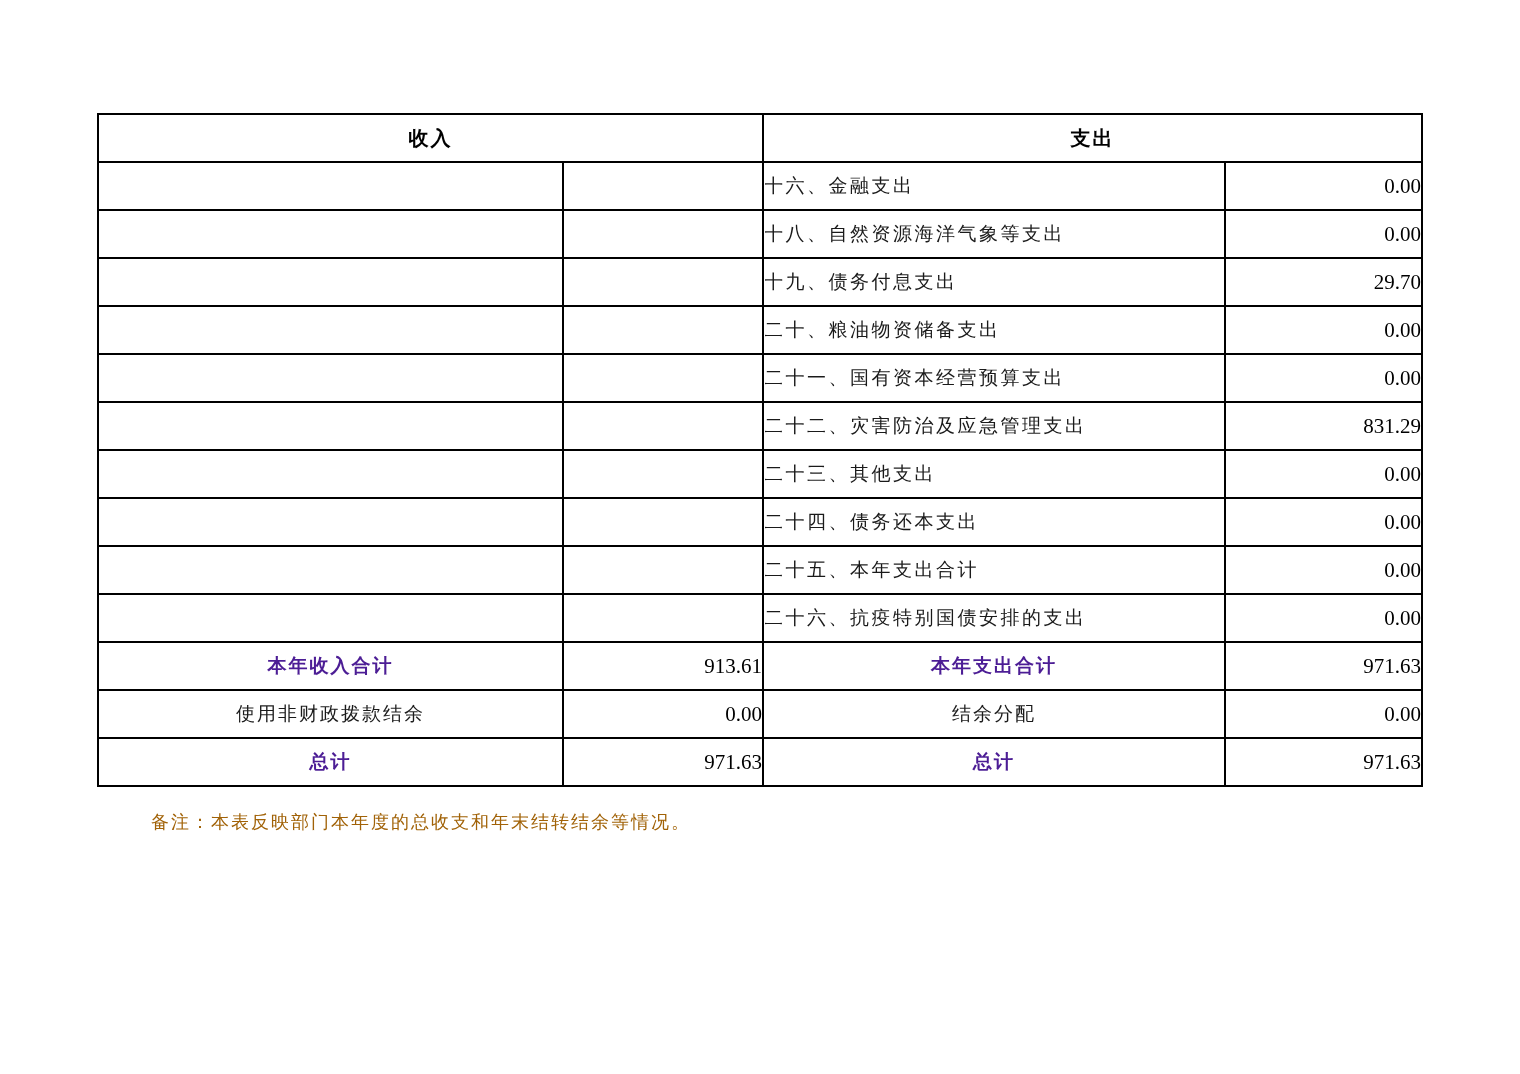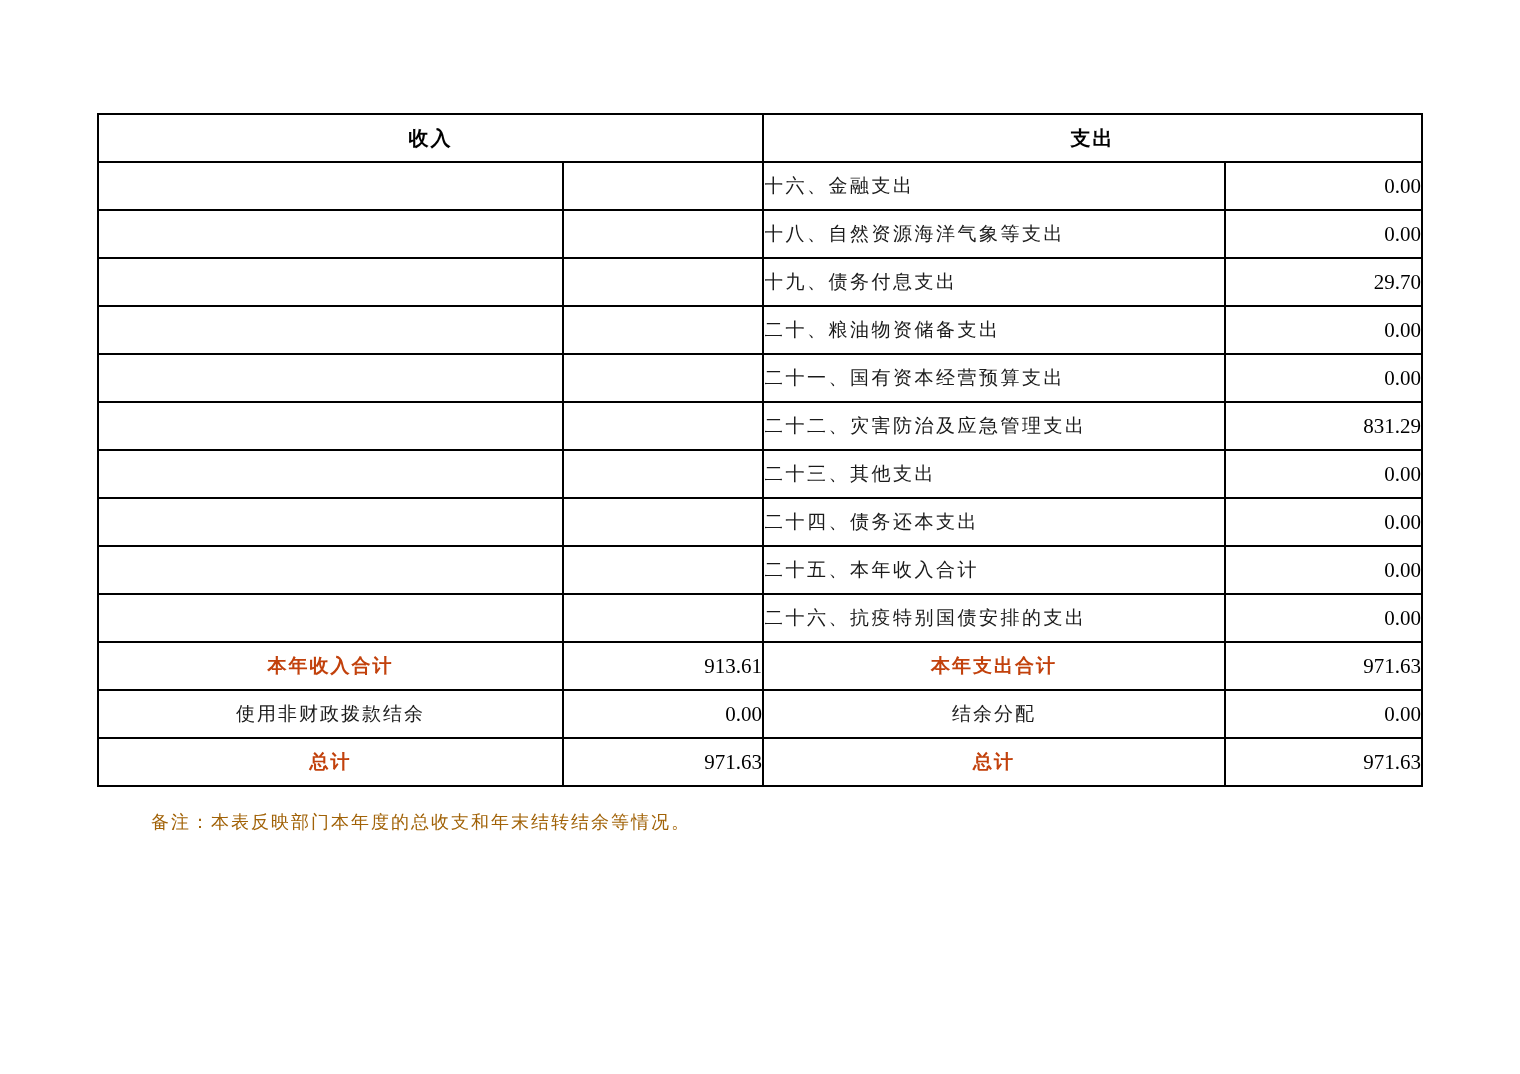--- a/index.html
+++ b/index.html
@@ -49,21 +49,21 @@
   }
   .sum-label {
     text-align: center;
     font-size: 19px;
     letter-spacing: 2px;
     color: #1a1a1a;
   }
   .bold-label {
     font-weight: bold;
     font-family: "Liberation Sans", sans-serif;
-    color: #c2410c;
+    color: #4c1d95;
   }
   .footnote {
     position: absolute;
     left: 151px; top: 810px;
     font-size: 18px;
     letter-spacing: 2px;
     font-family: "Liberation Serif", serif;
     color: #a16207;
   }
 </style>
@@ -126,21 +126,21 @@
     </tr>
     <tr>
       <td class="cell-label"></td>
       <td class="cell-value"></td>
       <td class="cell-label">二十四、债务还本支出</td>
       <td class="cell-value">0.00</td>
     </tr>
     <tr>
       <td class="cell-label"></td>
       <td class="cell-value"></td>
-      <td class="cell-label">二十五、本年收入合计</td>
+      <td class="cell-label">二十五、本年支出合计</td>
       <td class="cell-value">0.00</td>
     </tr>
     <tr>
       <td class="cell-label"></td>
       <td class="cell-value"></td>
       <td class="cell-label">二十六、抗疫特别国债安排的支出</td>
       <td class="cell-value">0.00</td>
     </tr>
     <tr>
       <td class="sum-label bold-label">本年收入合计</td>

